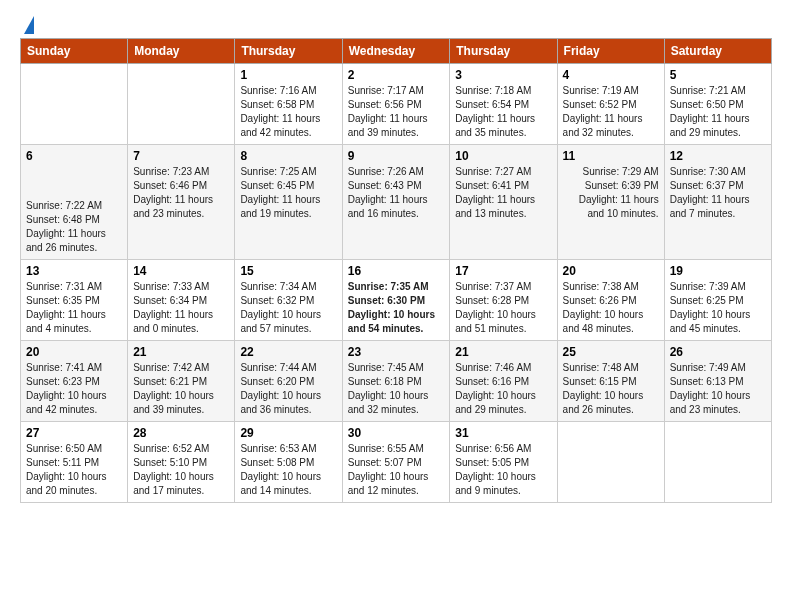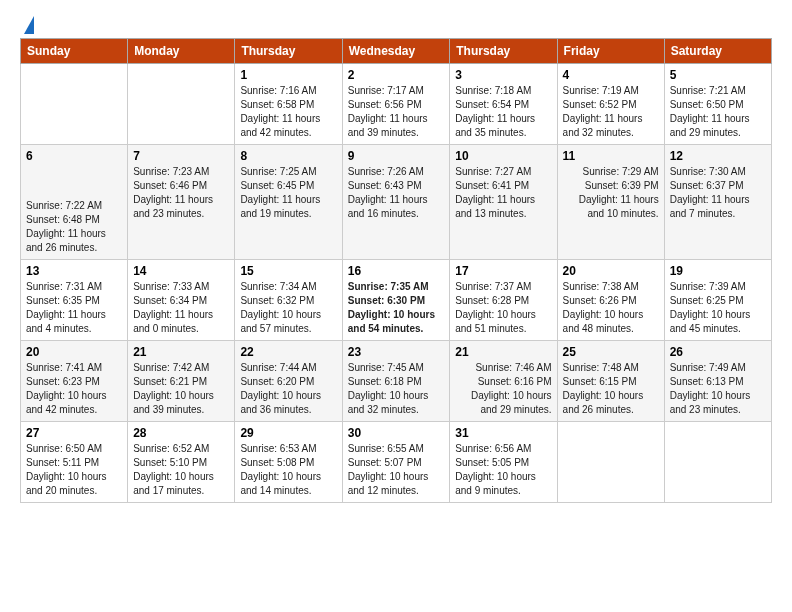--- a/index.html
+++ b/index.html
@@ -273,21 +273,21 @@
 Daylight: 10 hours and 36 minutes.</div>
           </td>
           <td>
             <span class="day-number">23</span>
             <div class="day-info" style="white-space: pre-line;">Sunrise: 7:45 AM
 Sunset: 6:18 PM
 Daylight: 10 hours and 32 minutes.</div>
           </td>
           <td>
             <span class="day-number">21</span>
-            <div class="day-info" style="white-space: pre-line; text-align: right;">Sunrise: 7:46 AM
+            <div class="day-info" style="white-space: pre-line;">Sunrise: 7:46 AM
 Sunset: 6:16 PM
 Daylight: 10 hours and 29 minutes.</div>
           </td>
           <td>
             <span class="day-number">25</span>
             <div class="day-info" style="white-space: pre-line;">Sunrise: 7:48 AM
 Sunset: 6:15 PM
 Daylight: 10 hours and 26 minutes.</div>
           </td>
           <td>

